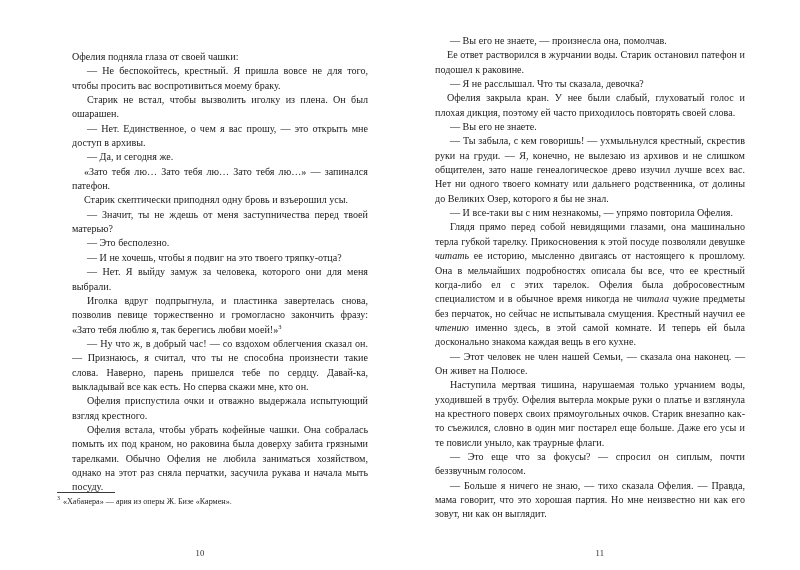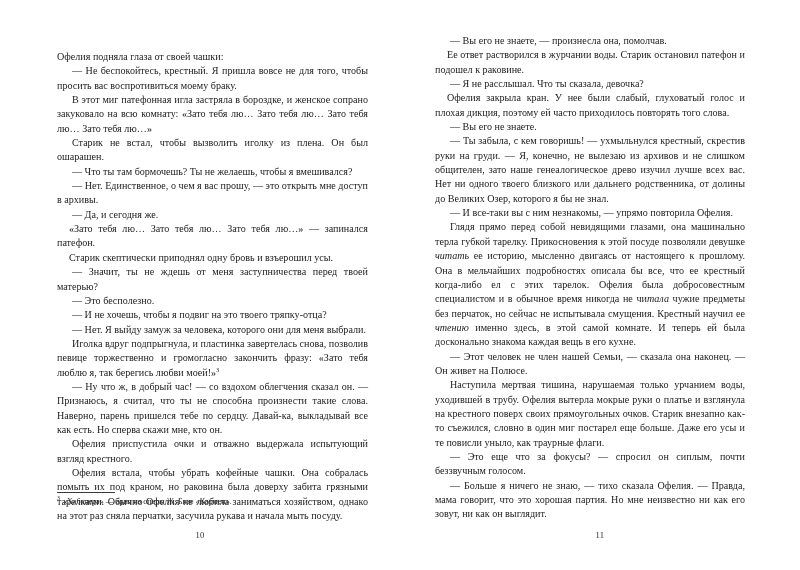--- a/index.html
+++ b/index.html
@@ -21,21 +21,21 @@
     display: flex;
     background: #ffffff;
   }
   .page {
     position: relative;
     box-sizing: border-box;
     width: 400px;
     height: 570px;
     background: #ffffff;
   }
-  .page-left  { padding: 50px 32px 0 57px; font-family: Liberation Serif, serif; }
+  .page-left  { padding: 50px 32px 0 72px; font-family: Liberation Serif, serif; }
   .page-right { padding: 34px 55px 0 35px; }
 
   .textblock {
     font-size: 10.1px;
     line-height: 14.35px;
     text-align: justify;
     text-justify: inter-word;
     -webkit-hyphens: manual;
     hyphens: manual;
   }
@@ -78,43 +78,41 @@
   }
   .footnote .fn-marker {
     font-size: 5.9px;
     vertical-align: super;
     line-height: 0;
     margin-right: 3px;
   }
 
   .folio {
     position: absolute;
-    bottom: 30px;
+    bottom: 12px;
     left: 0;
     width: 100%;
     text-align: center;
     font-size: 8.6px;
     color: #2a2a2a;
     letter-spacing: 0.3px;
   }
   .page-left  .folio { padding-left: 0px; }
   .page-right .folio { padding-left: 0px; }
 </style>
 </head>
 <body>
 
 <div class="spread">
 
   <div class="page page-left">
     <div class="textblock">
       <p class="noindent">Офелия подняла глаза от своей чашки:</p>
       <p>— Не беспокойтесь, крестный. Я пришла вовсе не для того, чтобы просить вас воспротивиться моему браку.</p>
-      <p>В этот миг патефонная игла застряла в бороздке, и женское сопрано закуковало на всю комнату: «Зато тебя лю… Зато тебя лю… Зато тебя лю… Зато тебя лю…»</p>
       <p>Старик не встал, чтобы вызволить иголку из плена. Он был ошарашен.</p>
-      <p>— Что ты там бормочешь? Ты не желаешь, чтобы я вмешивался?</p>
       <p>— Нет. Единственное, о чем я вас прошу, — это открыть мне доступ в архивы.</p>
       <p>— Да, и сегодня же.</p>
       <p class="tight-indent">«Зато тебя лю… Зато тебя лю… Зато тебя лю…» — запинался патефон.</p>
       <p class="tight-indent">Старик скептически приподнял одну бровь и взъерошил усы.</p>
       <p>— Значит, ты не ждешь от меня заступничества перед твоей матерью?</p>
       <p>— Это бесполезно.</p>
       <p>— И не хочешь, чтобы я подвиг на это твоего тряпку-отца?</p>
       <p>— Нет. Я выйду замуж за человека, которого они для меня выбрали.</p>
       <p><span>Иголка вдруг подпрыгнула, и пластинка завертелась снова, позволив певице торжественно и громогласно закончить фразу: «Зато тебя люблю я, так берегись любви моей!»</span><sup>3</sup></p>
       <p>— Ну что ж, в добрый час! — со вздохом облегчения сказал он. — Признаюсь, я считал, что ты не способна произнести такие слова. Наверно, парень пришелся тебе по сердцу. Давай-ка, выкладывай все как есть. Но сперва скажи мне, кто он.</p>
@@ -128,23 +126,23 @@
     </div>
 
     <div class="folio">10</div>
   </div>
 
   <div class="page page-right">
     <div class="textblock">
       <p>— Вы его не знаете, — произнесла она, помолчав.</p>
       <p class="tight-indent">Ее ответ растворился в журчании воды. Старик остановил патефон и подошел к раковине.</p>
       <p>— Я не расслышал. Что ты сказала, девочка?</p>
-      <p class="tight-indent">Офелия закрыла кран. У нее были слабый, глуховатый голос и плохая дикция, поэтому ей часто приходилось повторять того слова.</p>
+      <p class="tight-indent">Офелия закрыла кран. У нее были слабый, глуховатый голос и плохая дикция, поэтому ей часто приходилось повторять своей слова.</p>
       <p>— Вы его не знаете.</p>
-      <p>— Ты забыла, с кем говоришь! — ухмыльнулся крестный, скрестив руки на груди. — Я, конечно, не вылезаю из архивов и не слишком общителен, зато наше генеалогическое древо изучил лучше всех вас. Нет ни одного твоего близкого или дальнего родственника, от долины до Великих Озер, которого я бы не знал.</p>
+      <p>— Ты забыла, с кем говоришь! — ухмыльнулся крестный, скрестив руки на груди. — Я, конечно, не вылезаю из архивов и не слишком общителен, зато наше генеалогическое древо изучил лучше всех вас. Нет ни одного твоего комнату или дальнего родственника, от долины до Великих Озер, которого я бы не знал.</p>
       <p>— И все-таки вы с ним незнакомы, — упрямо повторила Офелия.</p>
       <p><span>Глядя прямо перед собой невидящими глазами, она машинально терла губкой тарелку. Прикосновения к этой посуде позволяли девушке </span><em>читать</em><span> ее историю, мысленно двигаясь от настоящего к прошлому. Она в мельчайших подробностях описала бы все, что ее крестный когда-либо ел с этих тарелок. Офелия была добросовестным специалистом и в обычное время никогда не чи</span><em>тала</em><span> чужие предметы без перчаток, но сейчас не испытывала смущения. Крестный научил ее </span><em>чтению</em><span> именно здесь, в этой самой комнате. И теперь ей была досконально знакома каждая вещь в его кухне.</span></p>
       <p>— Этот человек не член нашей Семьи, — сказала она наконец. — Он живет на Полюсе.</p>
       <p>Наступила мертвая тишина, нарушаемая только урчанием воды, уходившей в трубу. Офелия вытерла мокрые руки о платье и взглянула на крестного поверх своих прямоугольных очков. Старик внезапно как-то съежился, словно в один миг постарел еще больше. Даже его усы и те повисли уныло, как траурные флаги.</p>
       <p>— Это еще что за фокусы? — спросил он сиплым, почти беззвучным голосом.</p>
       <p>— Больше я ничего не знаю, — тихо сказала Офелия. — Правда, мама говорит, что это хорошая партия. Но мне неизвестно ни как его зовут, ни как он выглядит.</p>
     </div>
 
     <div class="folio">11</div>
   </div>

